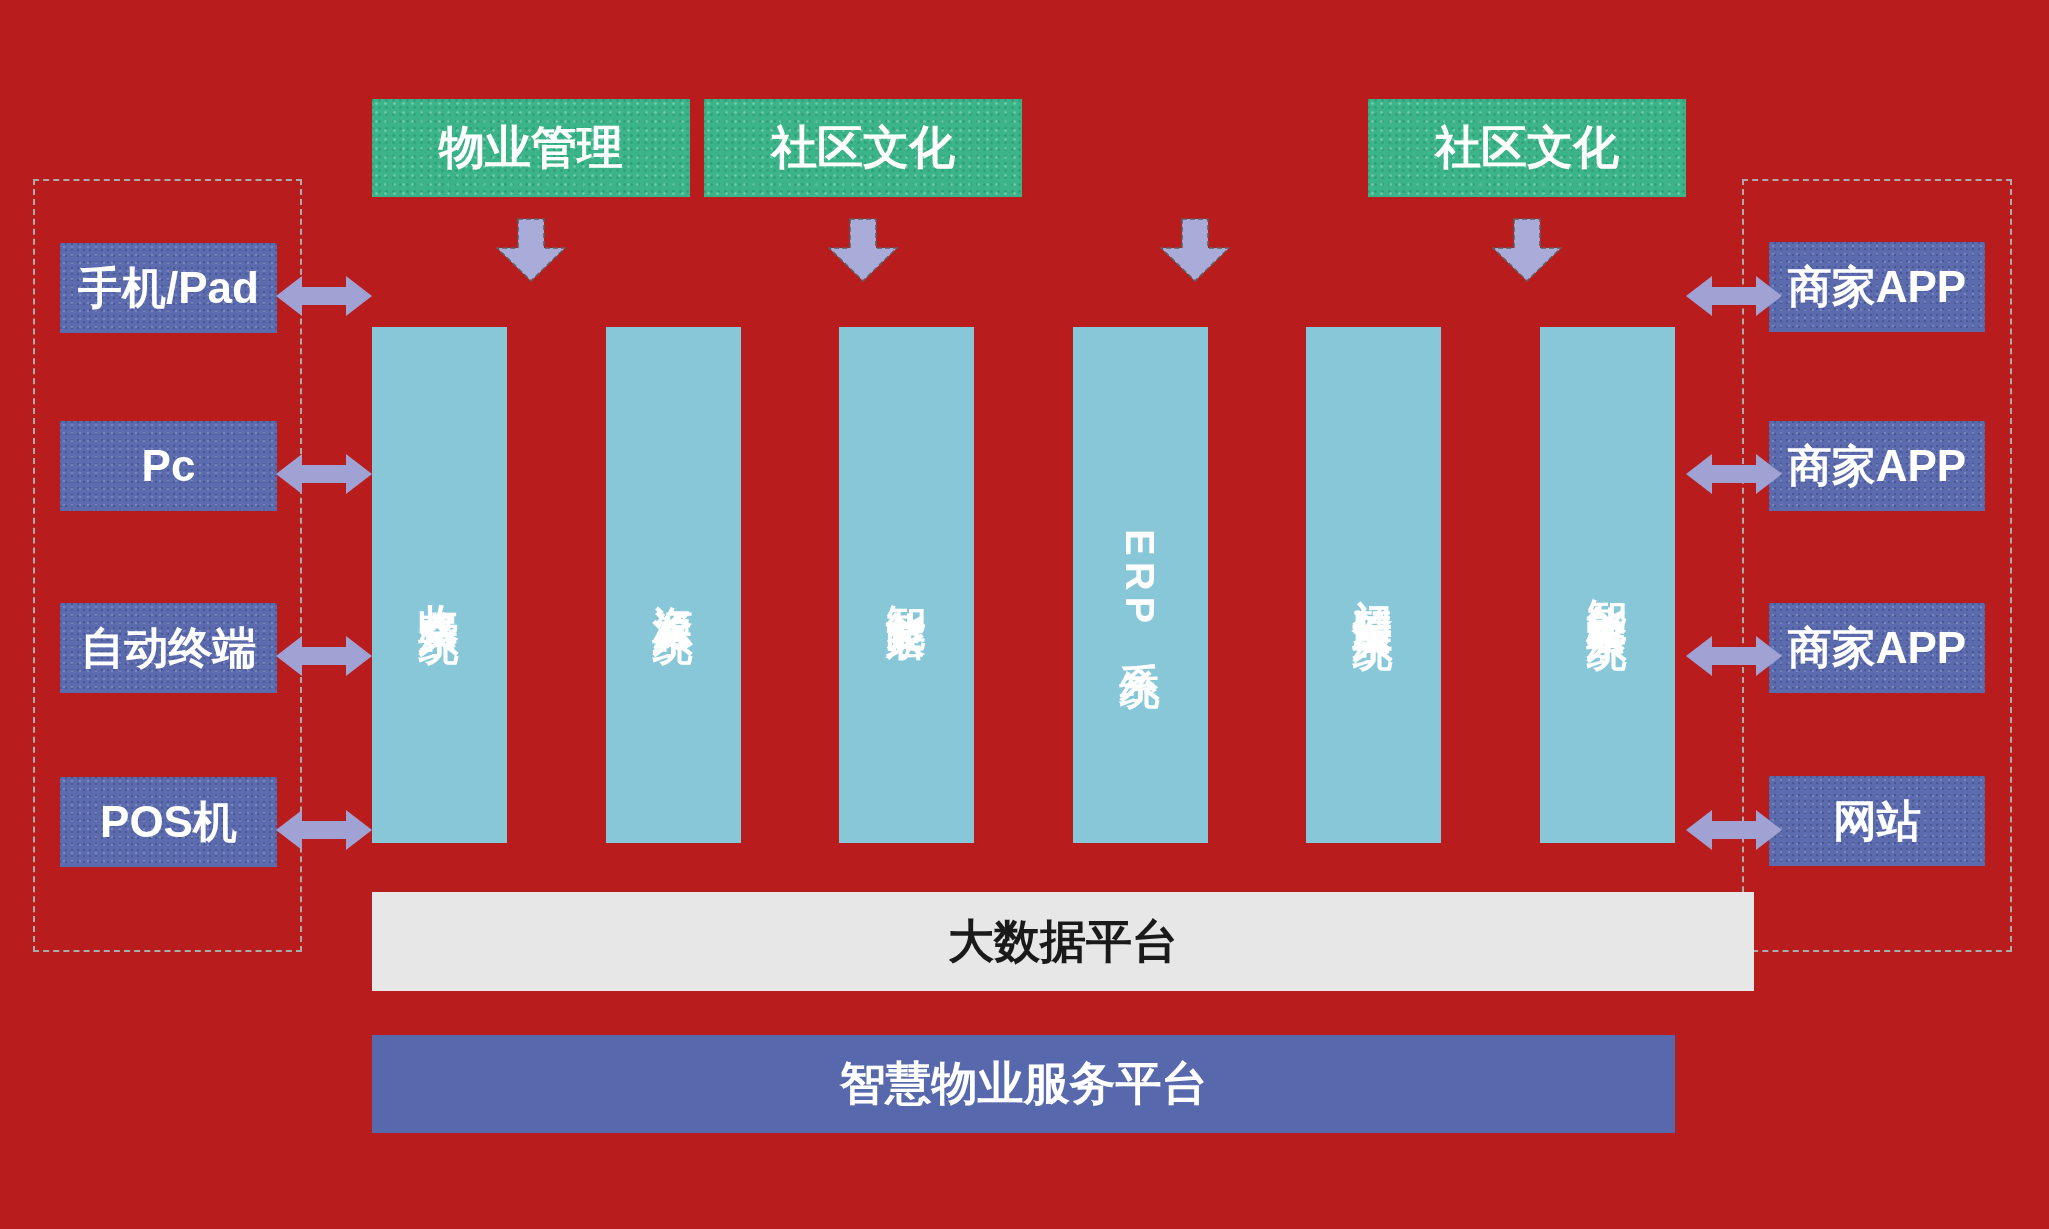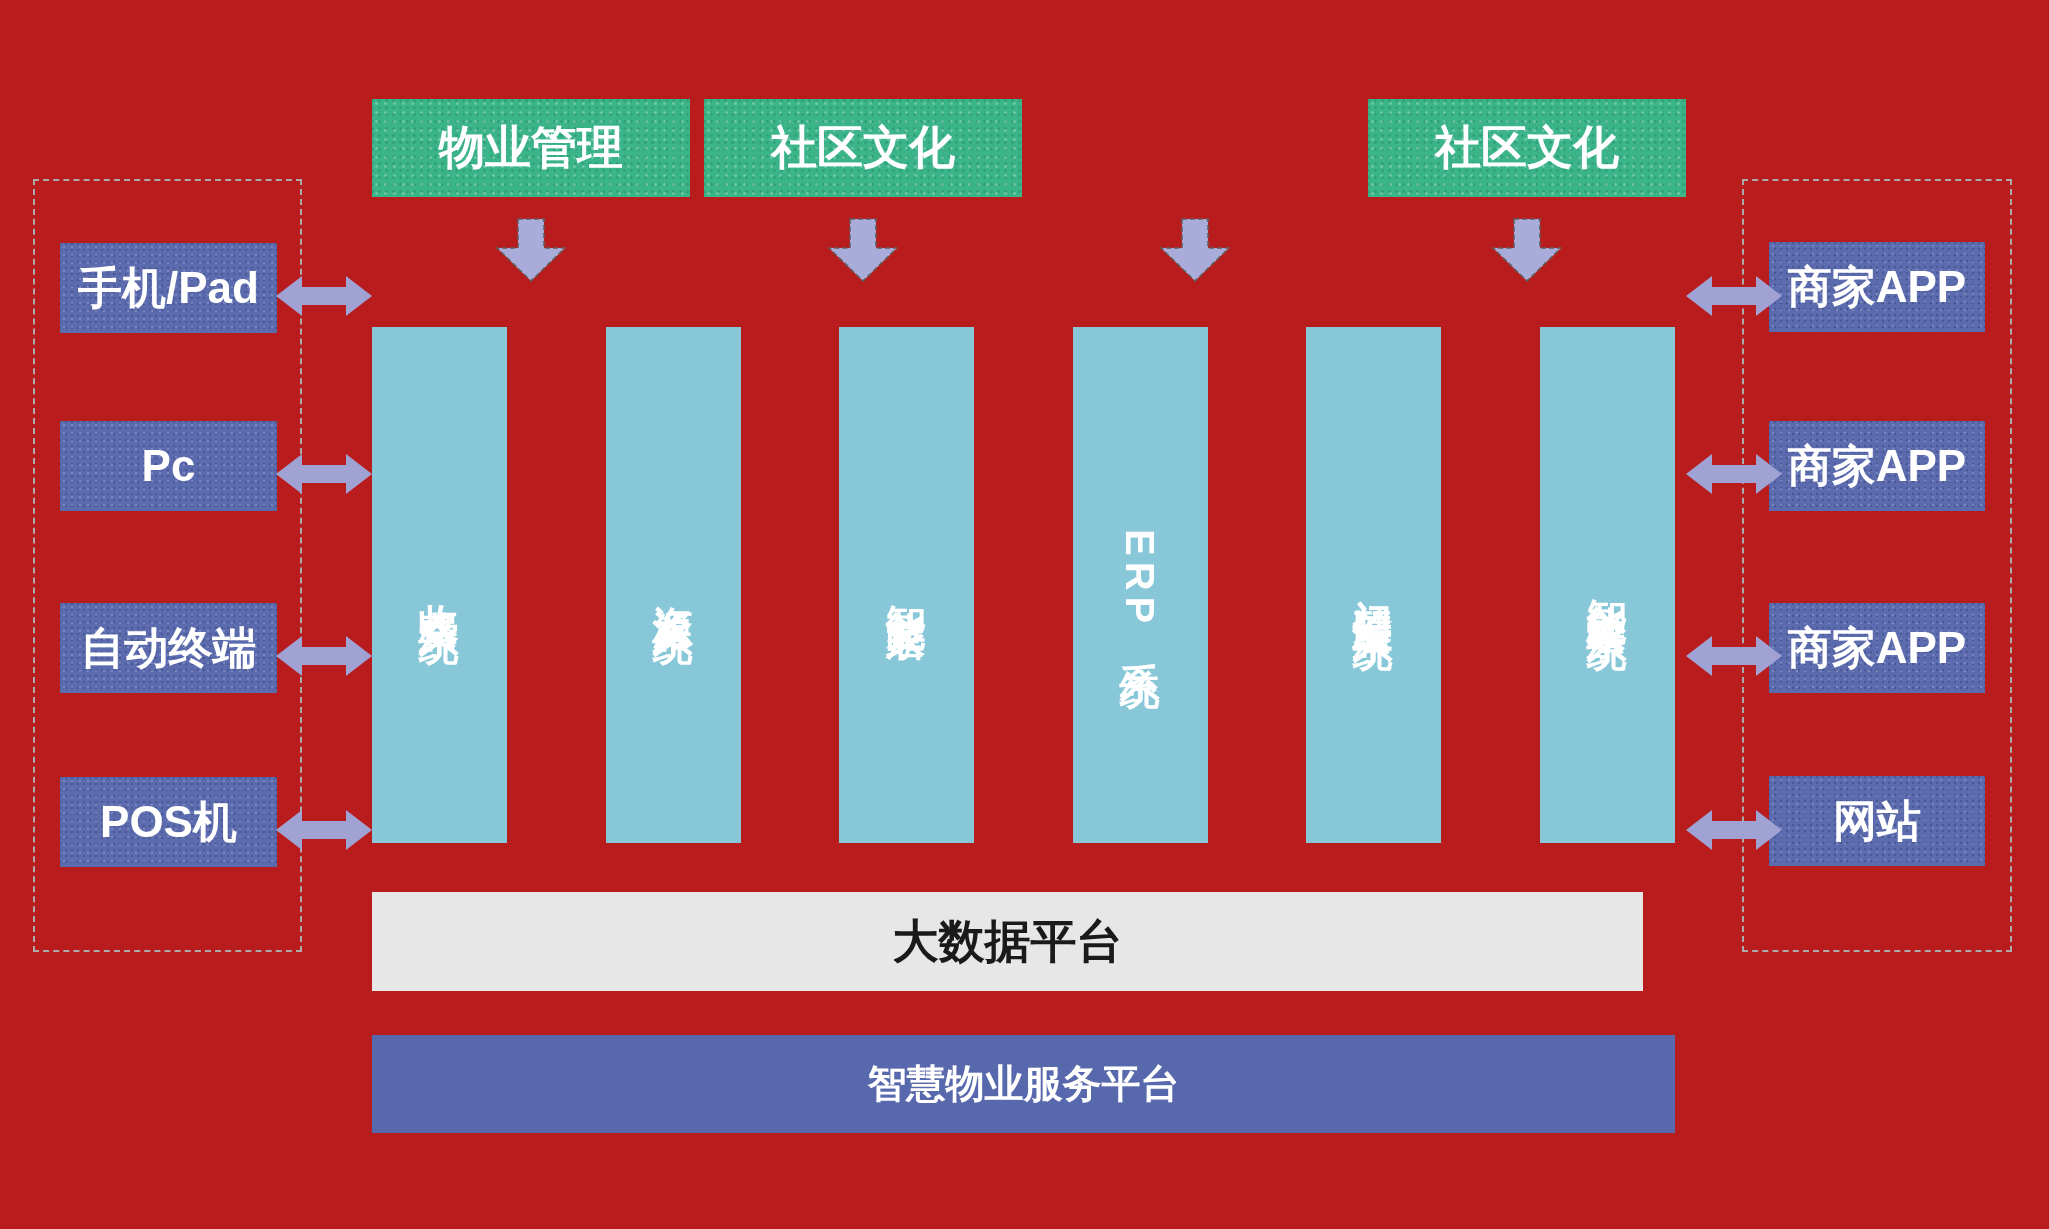--- a/index.html
+++ b/index.html
@@ -50,30 +50,30 @@
     background-color:var(--teal);
     display:flex;align-items:center;justify-content:center;
   }
   .vtext{
     writing-mode:vertical-rl;text-orientation:mixed;
     color:var(--text-light);font-size:40px;letter-spacing:0.15em;
     white-space:nowrap;
   }
   
   .graybar{
-    position:absolute;left:372px;top:892px;width:1271px;height:99px;
+    position:absolute;left:372px;top:892px;width:1382px;height:99px;
     background:var(--gray-bar);
     display:flex;align-items:center;justify-content:center;
     color:var(--text-dark);font-size:46px;
   }
   .servicebar{
     position:absolute;left:372px;top:1035px;width:1303px;height:98px;
     background:var(--bar-indigo);
     display:flex;align-items:center;justify-content:center;
-    color:var(--text-light);font-size:39px;
+    color:var(--text-light);font-size:46px;
   }
   
   .down-arrow{position:absolute;top:218px;width:70px;height:64px;}
   .down-arrow polygon{
     fill:var(--arrow-down);
     stroke:var(--arrow-down-stroke);
     stroke-width:1.6;
     stroke-dasharray:5 3;
   }
   .h-arrow{position:absolute;width:96px;height:52px;}

